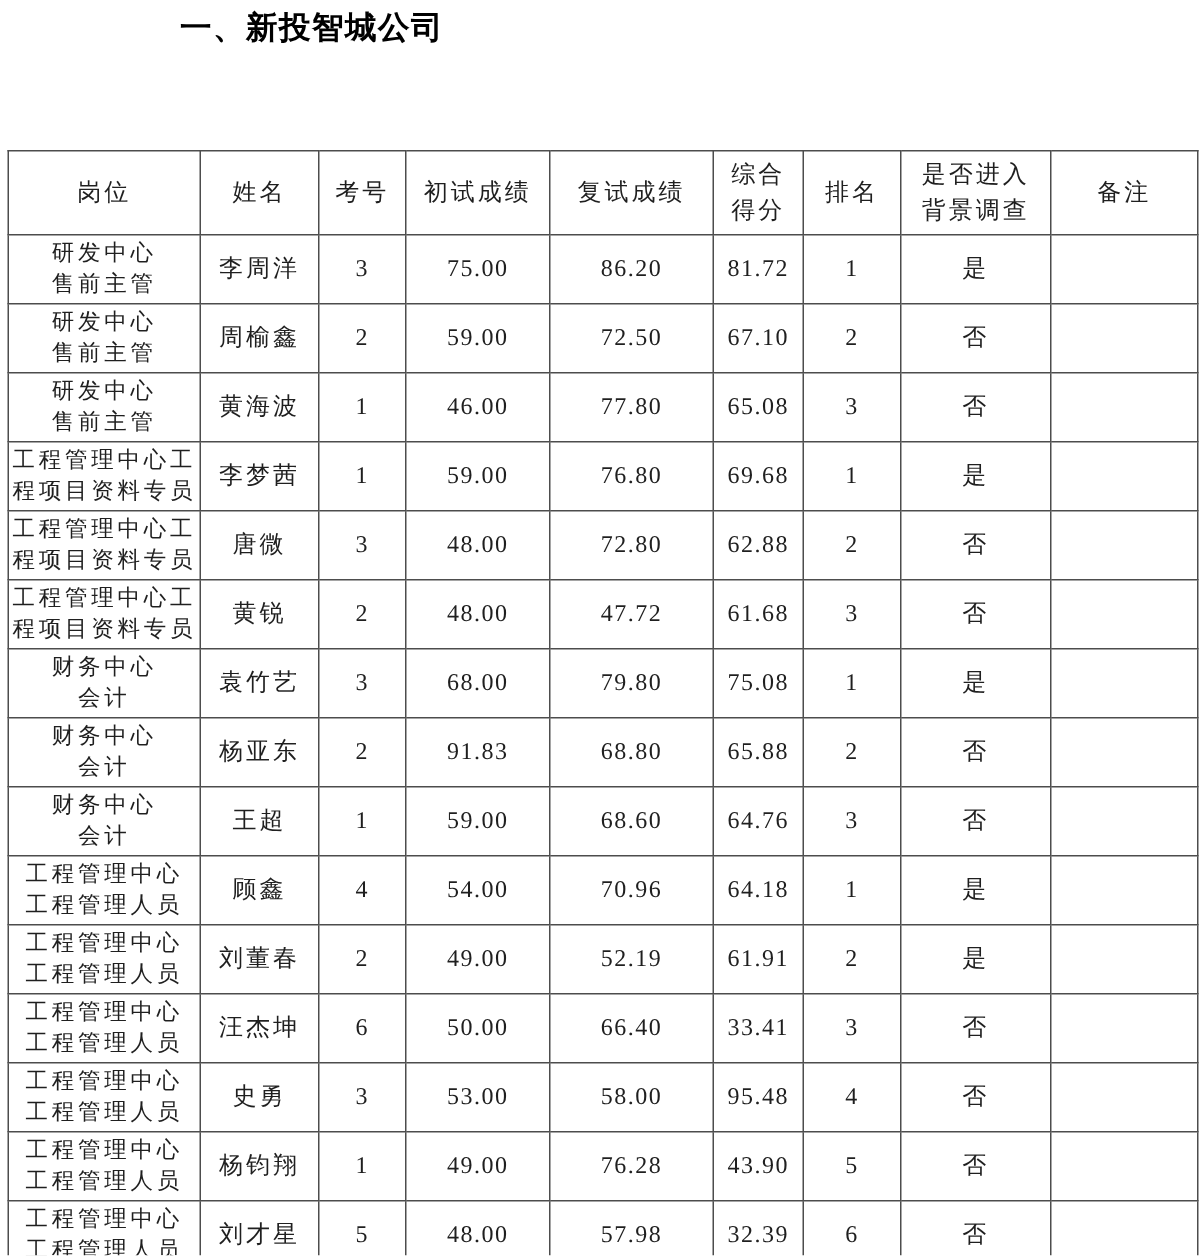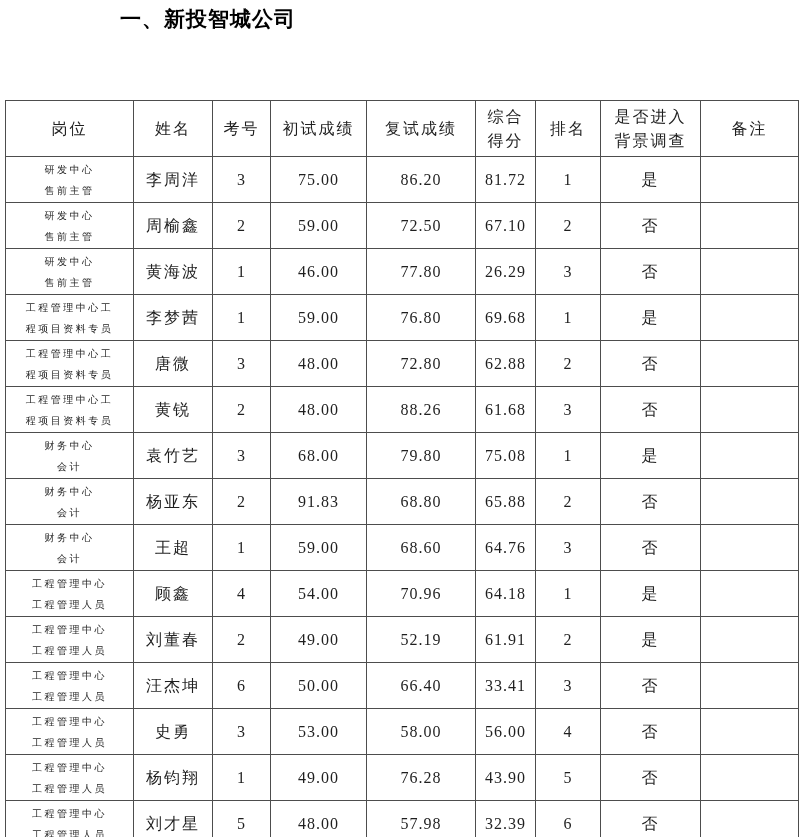--- a/index.html
+++ b/index.html
@@ -50,21 +50,21 @@
     font-size: 16px;
     line-height: 24px;
     letter-spacing: 2px;
   }
   .results td {
     height: 45px;
     font-size: 16px;
     line-height: 21px;
   }
   td.cell-position {
-    font-size: 10px;
+    font-size: 15px;
     letter-spacing: 2.5px;
     line-height: 21px;
   }
   td.cell-name { letter-spacing: 2px; }
   td.cell-num  { letter-spacing: 1px; }
   td.cell-decision { letter-spacing: 2px; }
   .results tr:last-child td { border-bottom: 3px solid #949494; }
 </style>
 </head>
 <body>
@@ -128,21 +128,21 @@
           <td class="cell-remark"></td>
         </tr>
 
         <tr>
           <td class="cell-position">研发中心
 售前主管</td>
           <td class="cell-name">黄海波</td>
           <td class="cell-num">1</td>
           <td class="cell-num">46.00</td>
           <td class="cell-num">77.80</td>
-          <td class="cell-num">26.29</td>
+          <td class="cell-num">65.08</td>
           <td class="cell-num">3</td>
           <td class="cell-decision">否</td>
           <td class="cell-remark"></td>
         </tr>
 
         <tr>
           <td class="cell-position">工程管理中心工
 程项目资料专员</td>
           <td class="cell-name">李梦茜</td>
           <td class="cell-num">1</td>
@@ -166,21 +166,21 @@
           <td class="cell-decision">否</td>
           <td class="cell-remark"></td>
         </tr>
 
         <tr>
           <td class="cell-position">工程管理中心工
 程项目资料专员</td>
           <td class="cell-name">黄锐</td>
           <td class="cell-num">2</td>
           <td class="cell-num">48.00</td>
-          <td class="cell-num">88.26</td>
+          <td class="cell-num">47.72</td>
           <td class="cell-num">61.68</td>
           <td class="cell-num">3</td>
           <td class="cell-decision">否</td>
           <td class="cell-remark"></td>
         </tr>
 
         <tr>
           <td class="cell-position">财务中心
 会计</td>
           <td class="cell-name">袁竹艺</td>
@@ -258,21 +258,21 @@
           <td class="cell-remark"></td>
         </tr>
 
         <tr>
           <td class="cell-position">工程管理中心
 工程管理人员</td>
           <td class="cell-name">史勇</td>
           <td class="cell-num">3</td>
           <td class="cell-num">53.00</td>
           <td class="cell-num">58.00</td>
-          <td class="cell-num">56.00</td>
+          <td class="cell-num">95.48</td>
           <td class="cell-num">4</td>
           <td class="cell-decision">否</td>
           <td class="cell-remark"></td>
         </tr>
 
         <tr>
           <td class="cell-position">工程管理中心
 工程管理人员</td>
           <td class="cell-name">杨钧翔</td>
           <td class="cell-num">1</td>

